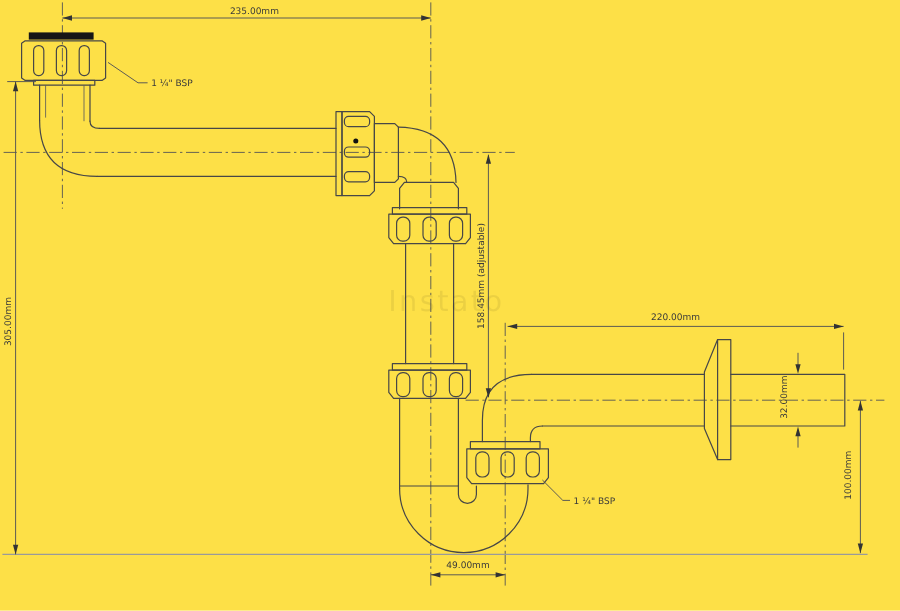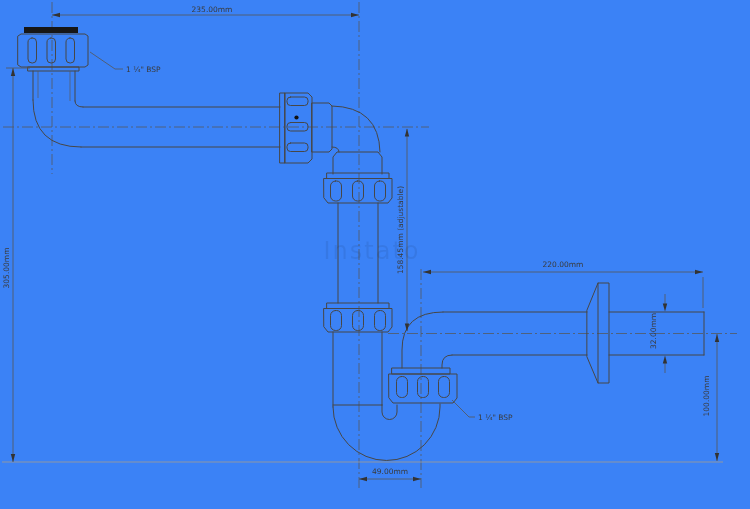--- a/index.html
+++ b/index.html
@@ -1,16 +1,16 @@
 <!DOCTYPE html>
 <html><head>
 <meta charset="utf-8">
 <style>
   html,body{margin:0;padding:0;background:#fff;}
-  .page{position:relative;width:750px;height:509px;background:#3b82f6;overflow:hidden;
+  .page{position:relative;width:750px;height:509px;background:#fde047;overflow:hidden;
         font-family:"DejaVu Sans",sans-serif;}
   svg{display:block;}
   .struct{stroke:#474747;stroke-width:1;fill:none;stroke-linejoin:round;stroke-linecap:round;}
   .struct-thin{stroke:#5a5a5a;stroke-width:.7;fill:none;}
   .dimline{stroke:#555555;stroke-width:.8;fill:none;}
   .centerline{stroke:#555555;stroke-width:.75;fill:none;stroke-dasharray:11 3 2 3;}
   .baseline{stroke:#9a9a9a;stroke-width:.9;fill:none;}
   .arrow{fill:#333333;stroke:none;}
   .dim-text{font-size:7.5px;fill:#3a3a3a;}
   .watermark-text{font-size:24px;fill:#000;fill-opacity:.07;letter-spacing:2px;}

